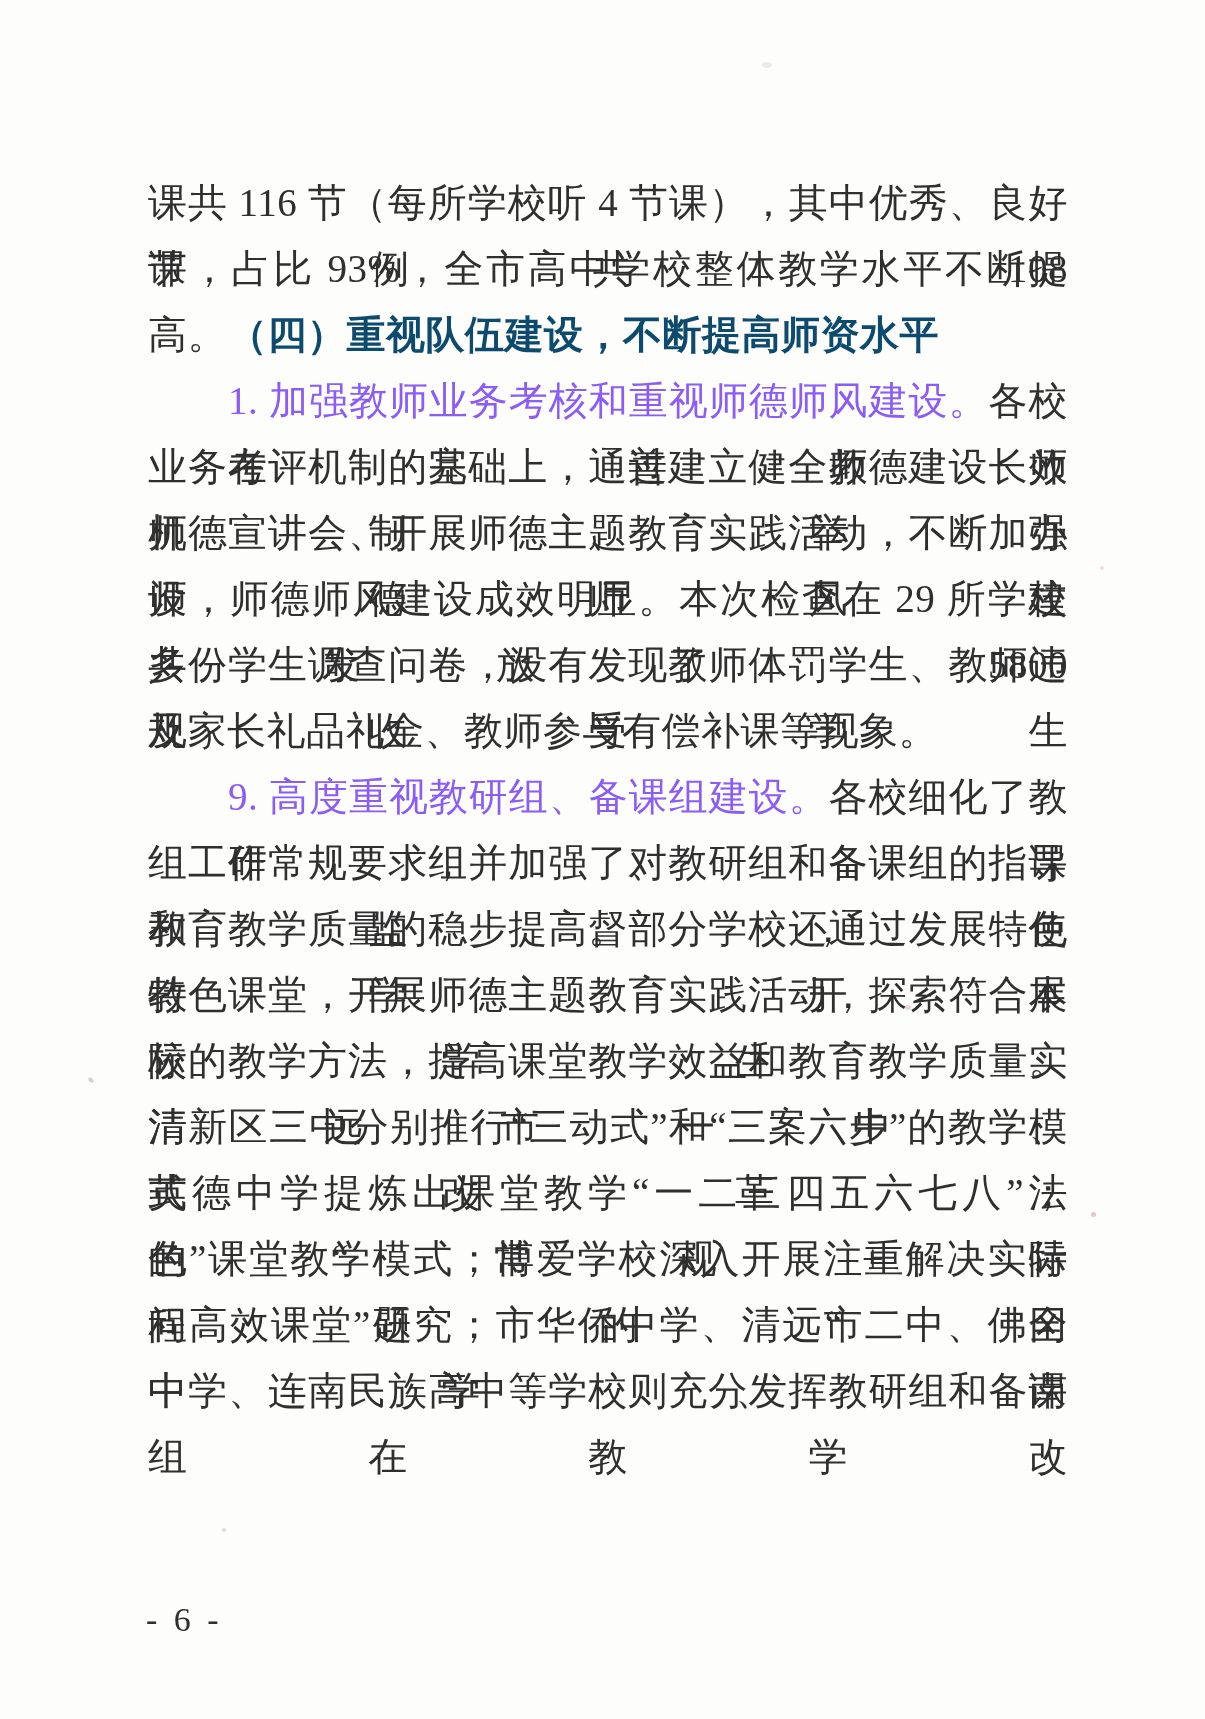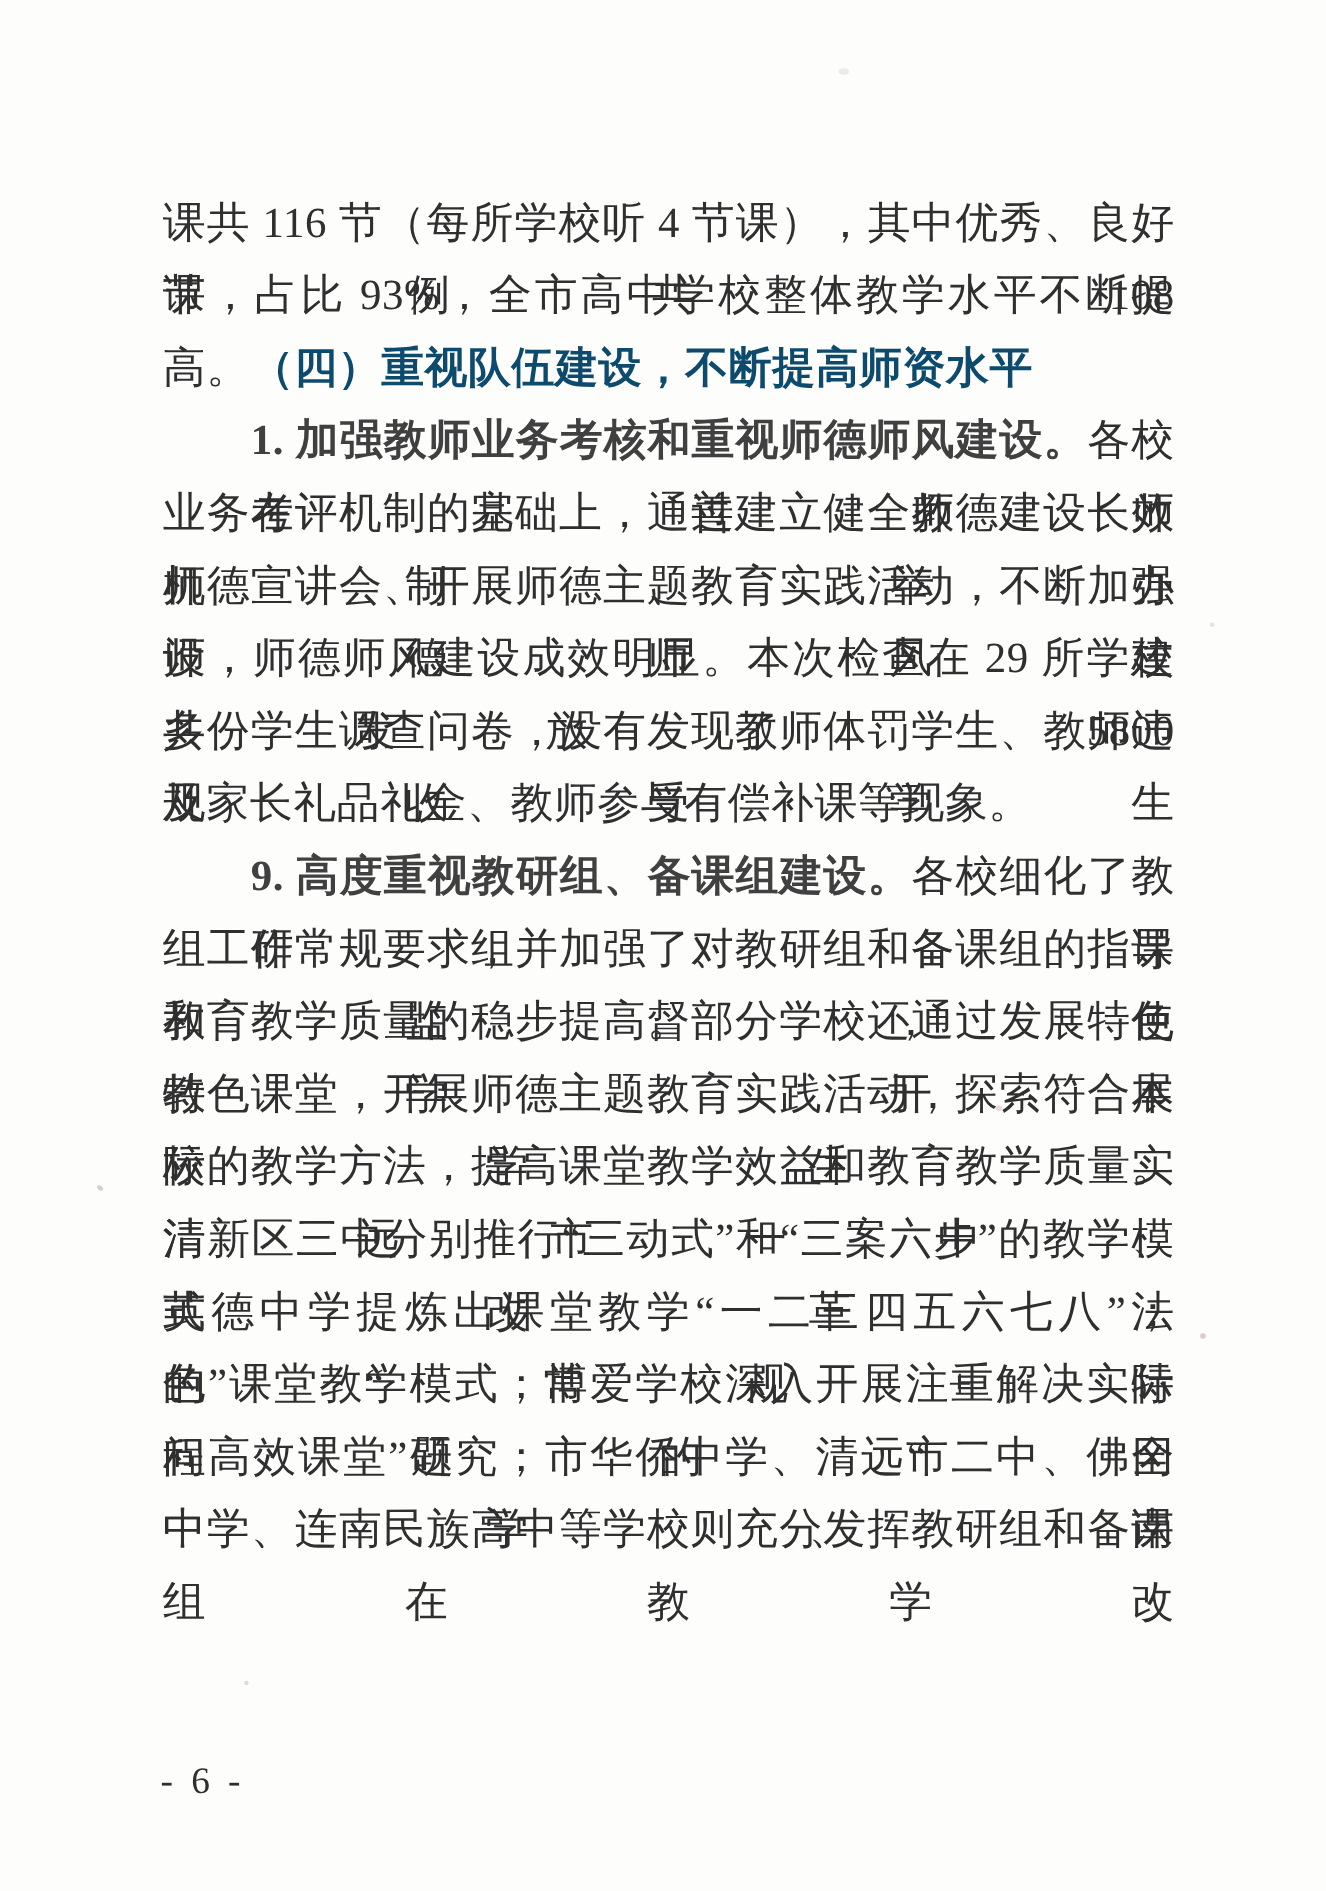--- a/index.html
+++ b/index.html
@@ -29,22 +29,22 @@
     font-size: 39px;
     letter-spacing: 0.5px;
     text-align: justify;
     
     -webkit-font-smoothing: antialiased;
   }
   .line.j { text-align-last: justify; }
   .line.e { text-align-last: left; }
   .line.ind { padding-left: 80px; }
   .line .lead {
-    font-weight: 700;
-    color: #404040;
+    font-weight: 400;
+    color: #8b5cf6;
   }
   .line.heading {
     font-weight: 600;
     color: #0c4a6e;
   }
   .page-number {
     position: absolute;
     left: 146px;
     top: 1596px;
     font-size: 34px;

